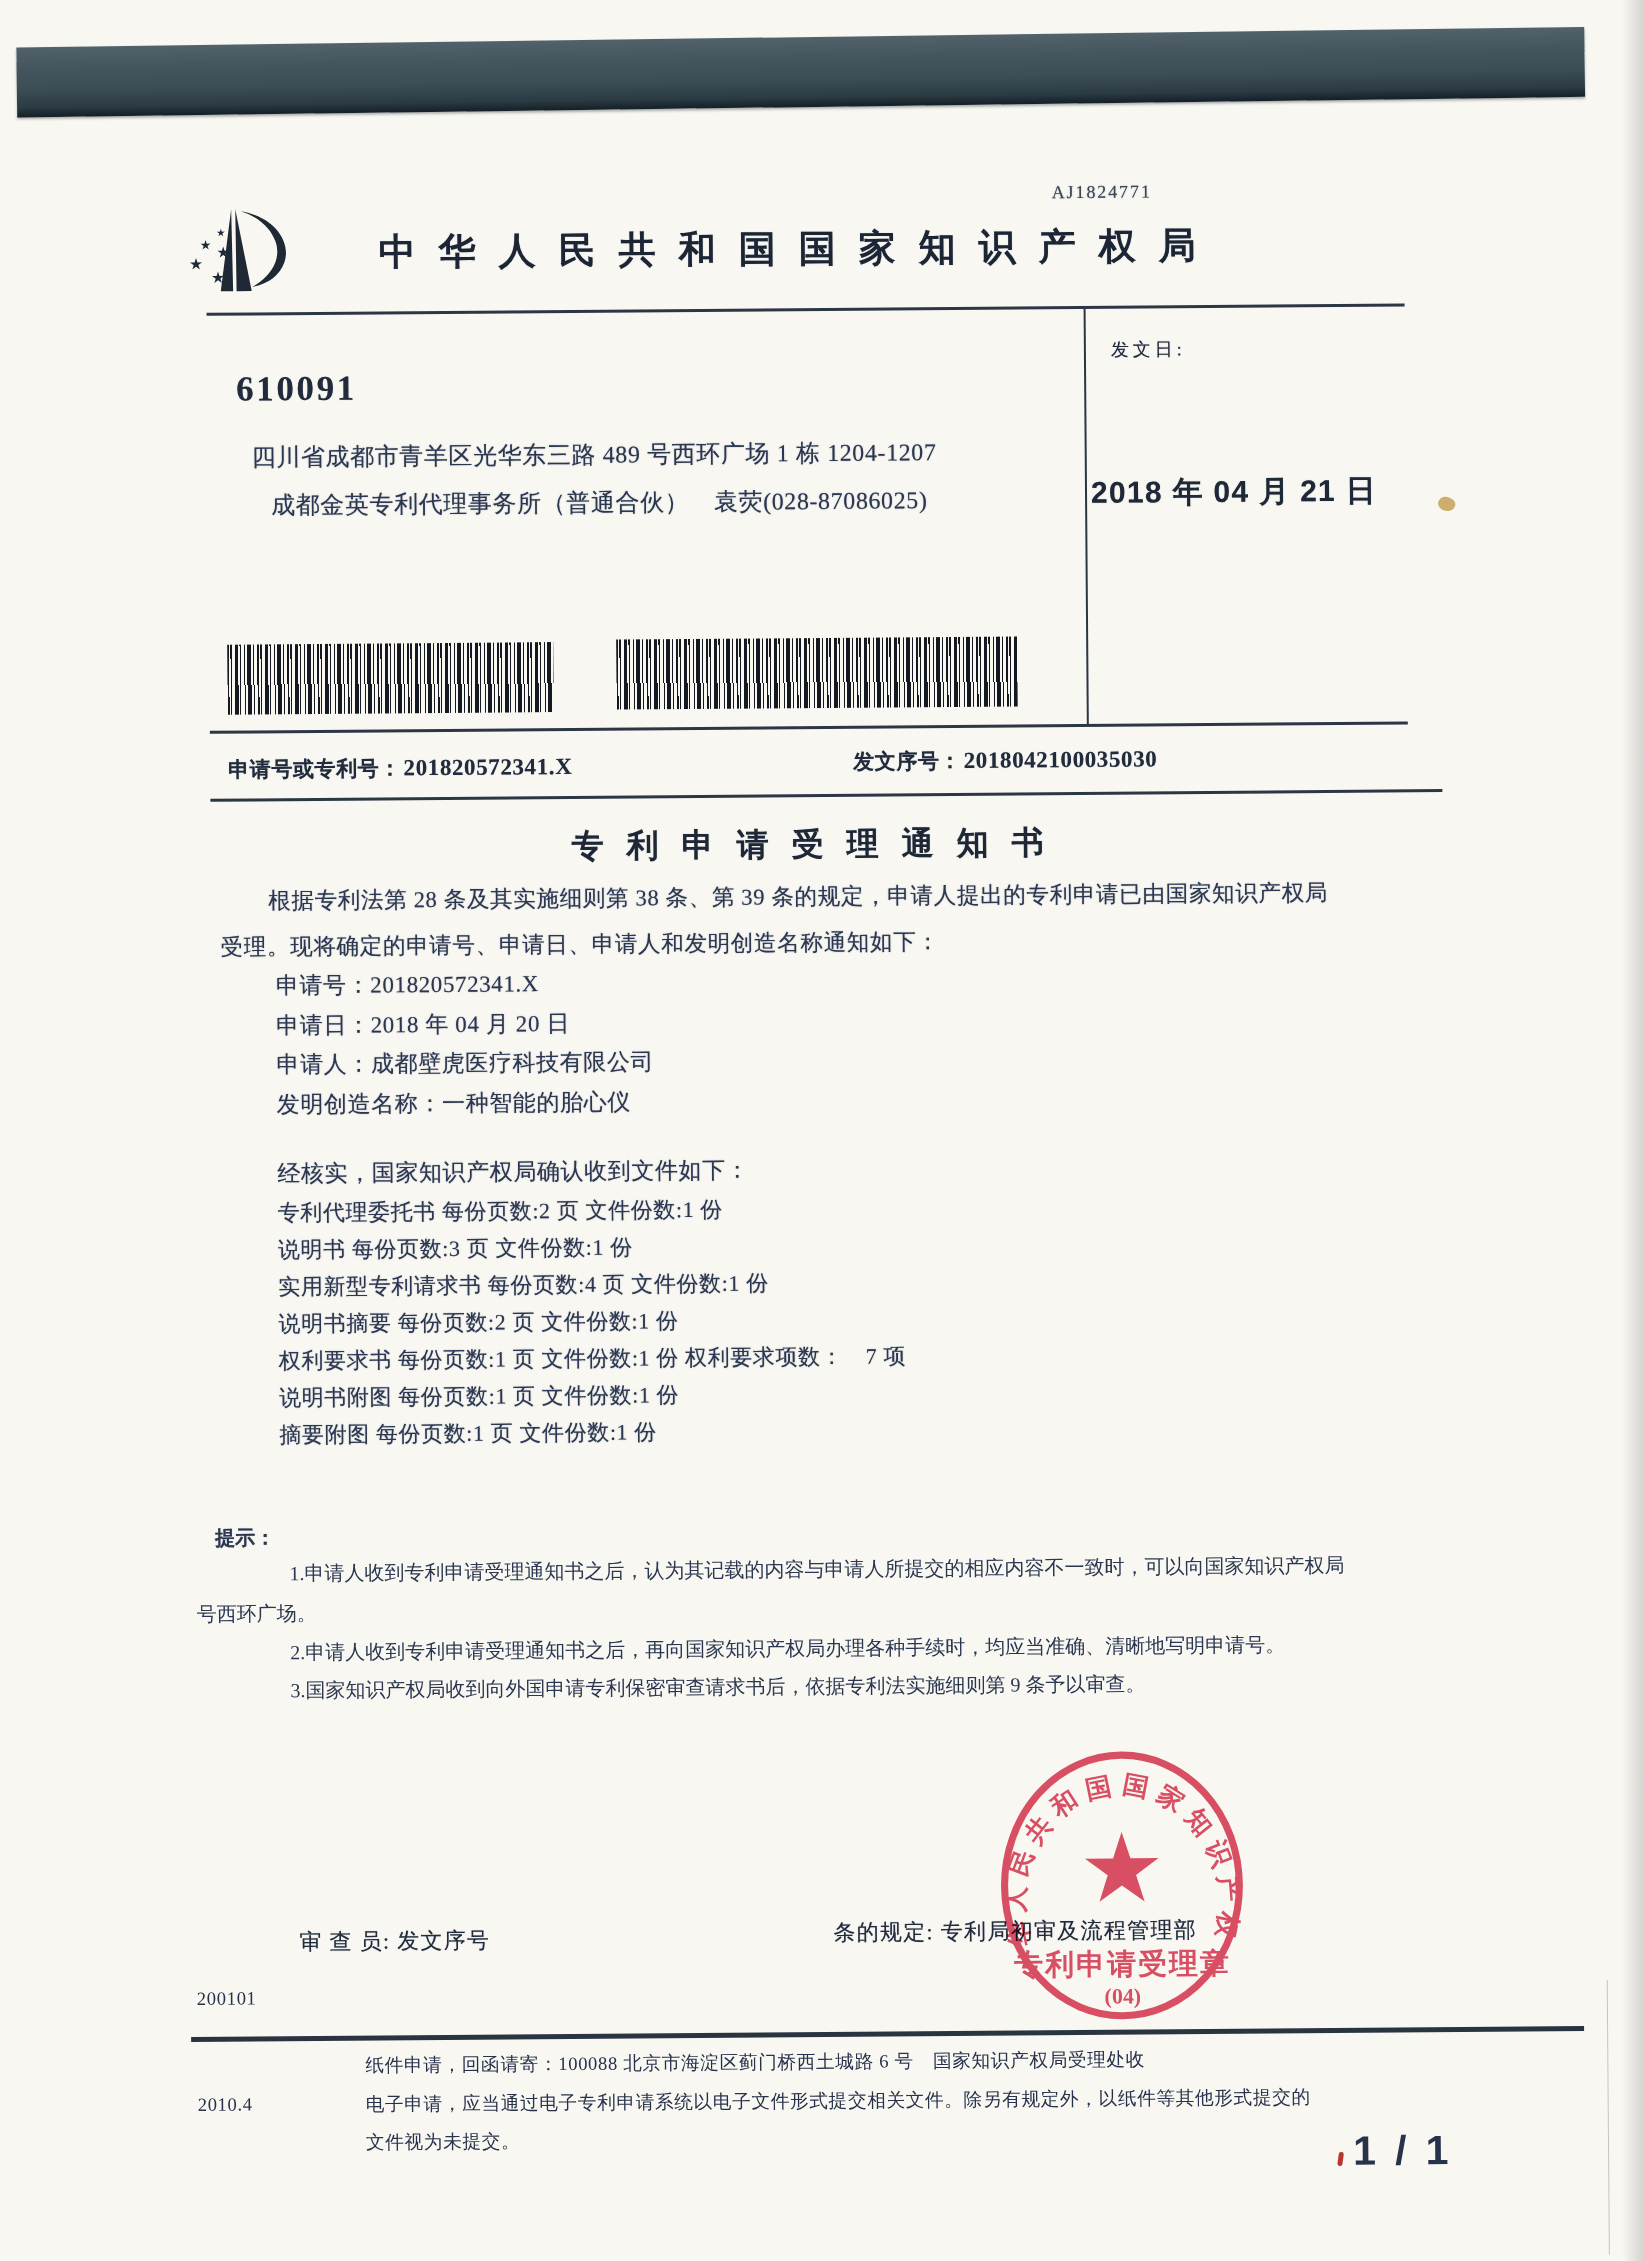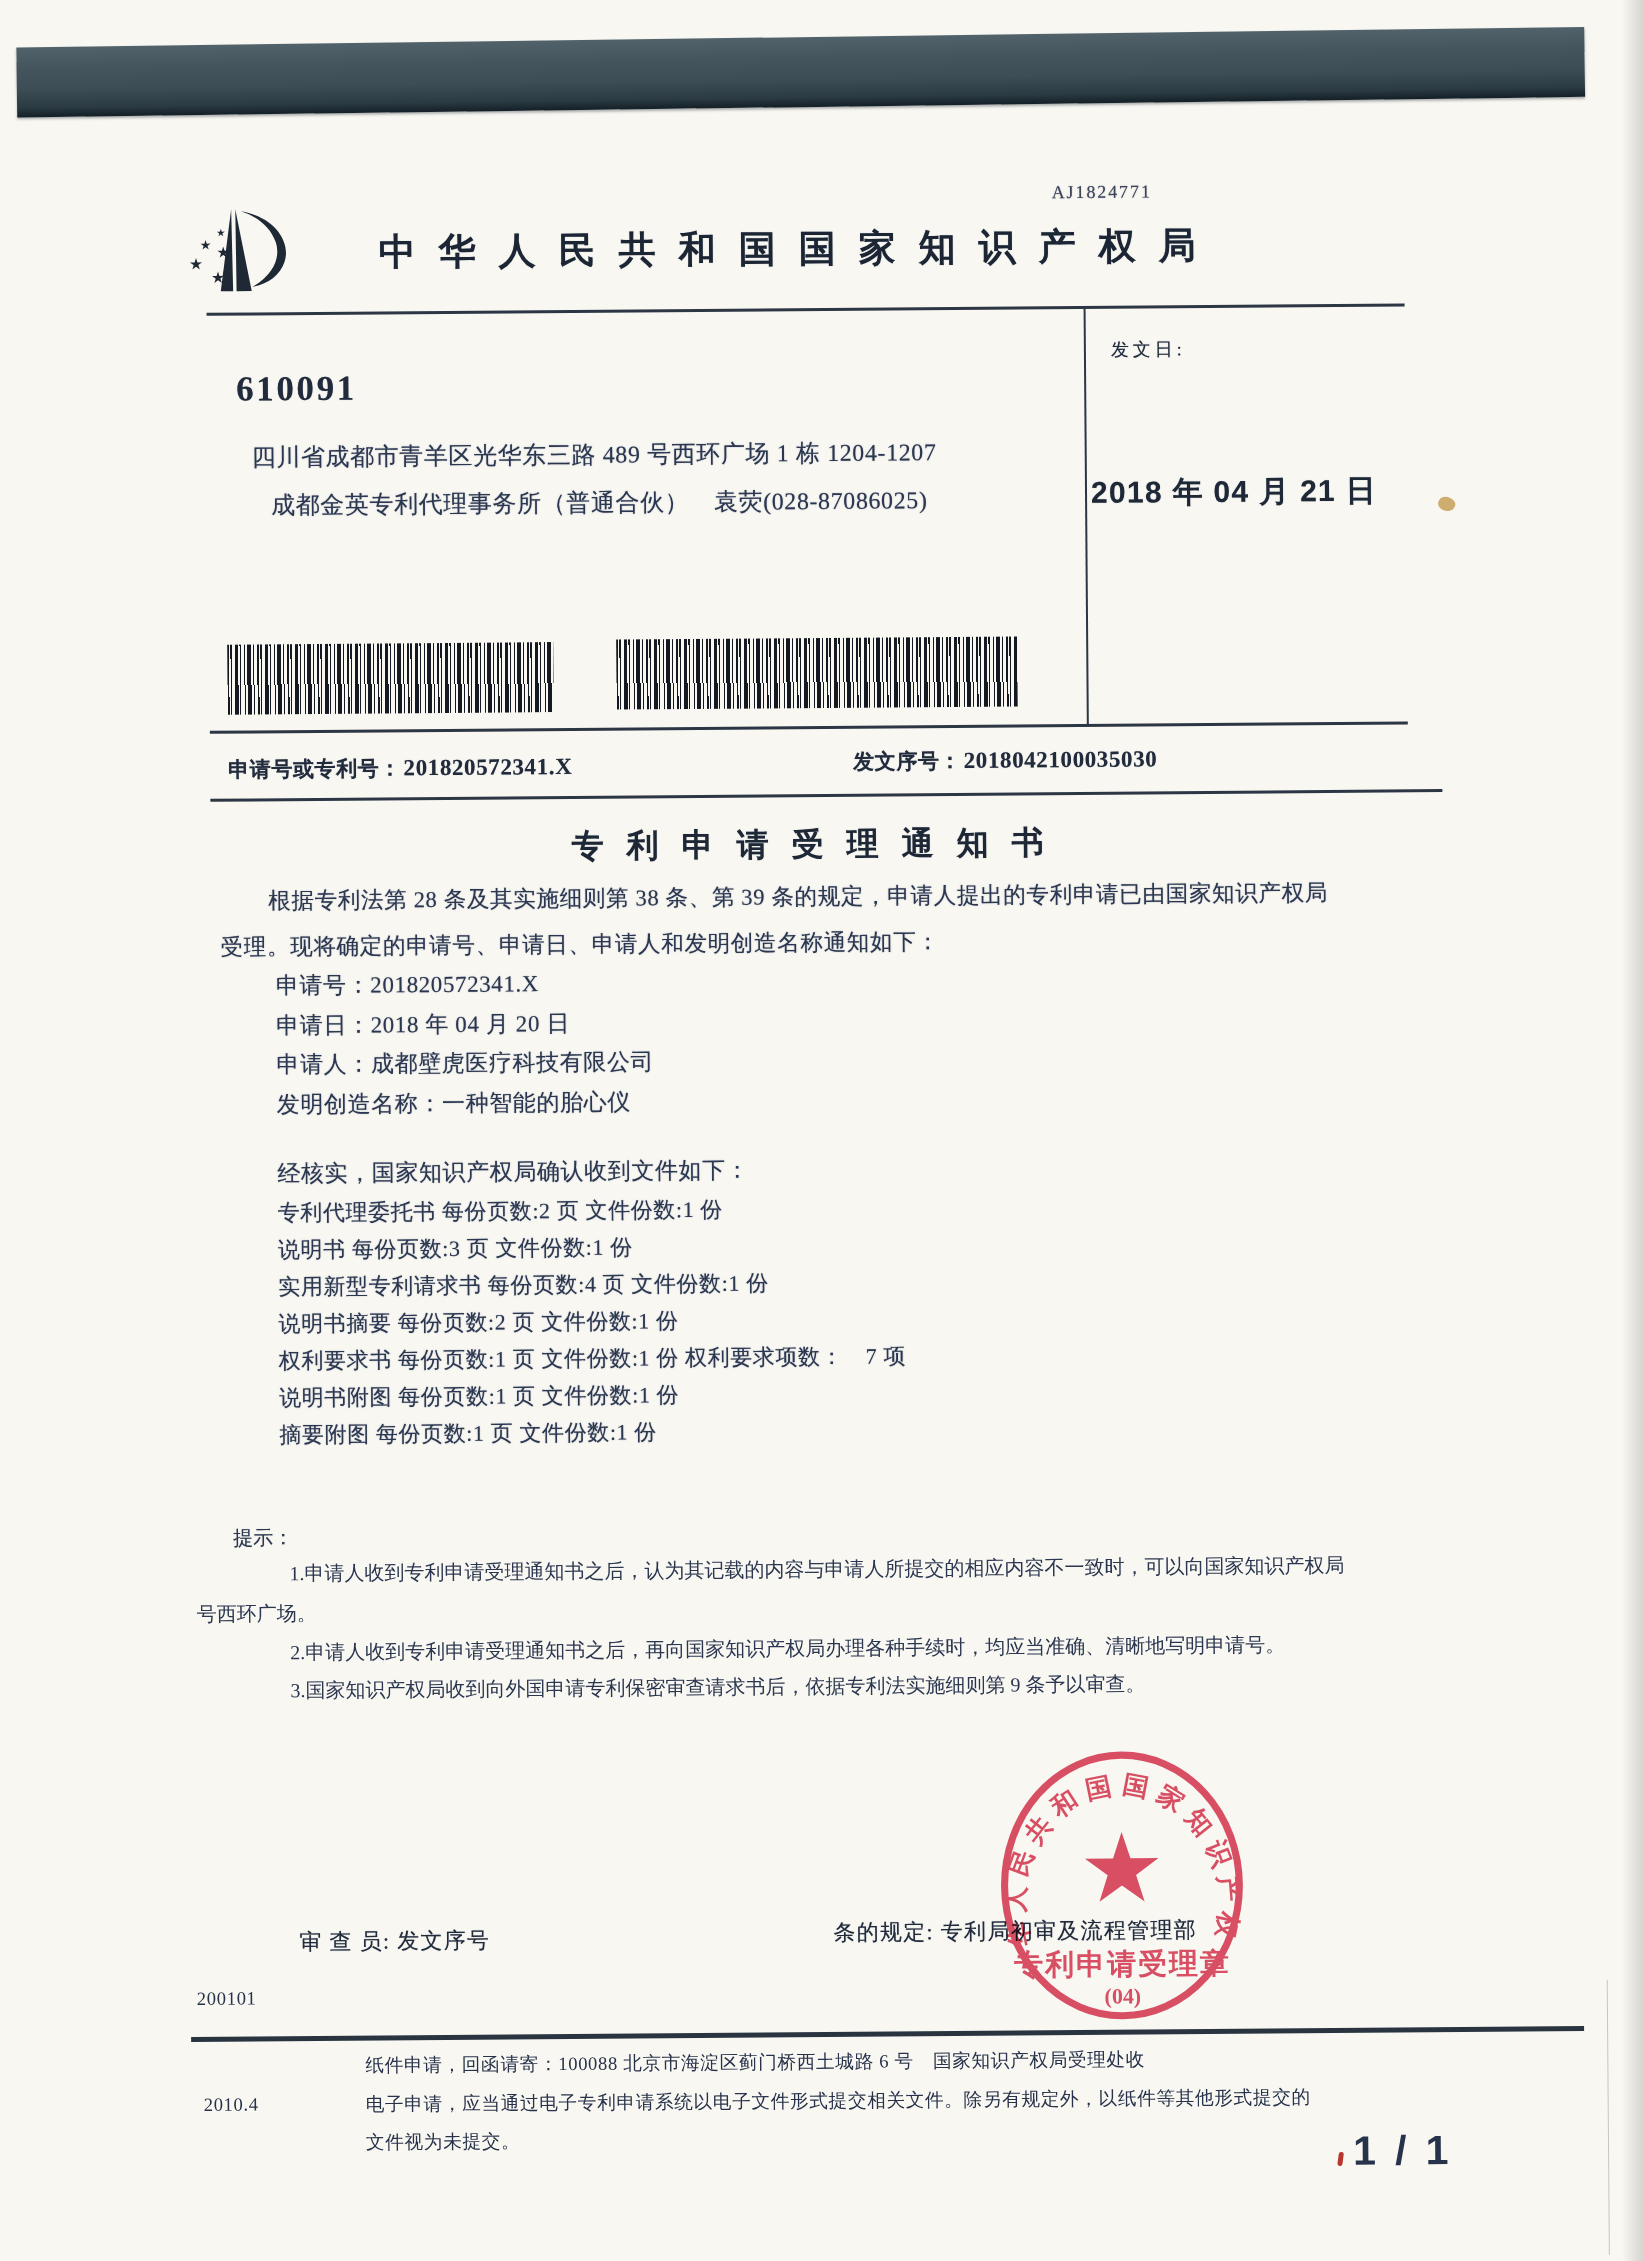--- a/index.html
+++ b/index.html
@@ -146,21 +146,21 @@
         <span>权利要求书</span> <span>每份页数:1 页</span> <span>文件份数:1 份</span> <span>权利要求项数：　7 项</span>
       </div>
       <div class="drow">
         <span>说明书附图</span> <span>每份页数:1 页</span> <span>文件份数:1 份</span>
       </div>
       <div class="drow">
         <span>摘要附图</span> <span>每份页数:1 页</span> <span>文件份数:1 份</span>
       </div>
     </div>
 
-    <div class="abs tips ink" style="left:230px;top:1520px;">提示：</div>
+    <div class="abs tips ink" style="left:212px;top:1520px;font-weight:bold;">提示：</div>
     <div class="abs tips" style="left:286px;top:1556px;">1.申请人收到专利申请受理通知书之后，认为其记载的内容与申请人所提交的相应内容不一致时，可以向国家知识产权局</div>
     <div class="abs tips" style="left:193px;top:1596px;">号西环广场。</div>
     <div class="abs tips" style="left:286px;top:1635px;">2.申请人收到专利申请受理通知书之后，再向国家知识产权局办理各种手续时，均应当准确、清晰地写明申请号。</div>
     <div class="abs tips" style="left:286px;top:1673px;">3.国家知识产权局收到向外国申请专利保密审查请求书后，依据专利法实施细则第 9 条予以审查。</div>
 
     <div class="abs sign ink" style="left:293px;top:1923px;">
       <span>审 查 员:</span>
       <span>发文序号</span>
     </div>
     <div class="abs sign ink" style="left:827px;top:1918px;">
@@ -176,21 +176,21 @@
       <text font-size="40" font-weight="bold" fill="#d6445a" letter-spacing="13" font-family="Liberation Serif, DejaVu Serif, serif">
         <textPath href="#ringpath" startOffset="50%" text-anchor="middle">中华人民共和国国家知识产权局</textPath>
       </text>
       <polygon points="200,132 213.5,173 257,173 222,199 235,240 200,215 165,240 178,199 143,173 186.5,173" fill="#d6445a"></polygon>
       <text x="200" y="352" text-anchor="middle" font-size="45" font-weight="bold" letter-spacing="3" fill="#d6445a" font-family="Liberation Serif, DejaVu Serif, serif">专利申请受理章</text>
       <text x="200" y="398" text-anchor="middle" font-size="34" font-weight="bold" fill="#d6445a" font-family="Liberation Serif, DejaVu Serif, serif">(04)</text>
     </svg>
 
     <div class="abs f-line"></div>
     <div class="abs fnote" style="left:190px;top:1983px;">200101</div>
-    <div class="abs fnote" style="left:190px;top:2089px;margin-left:6px;">2010.4</div>
+    <div class="abs fnote" style="left:190px;top:2089px;">2010.4</div>
     <div class="abs fnote" style="left:358px;top:2049px;">纸件申请，回函请寄：100088 北京市海淀区蓟门桥西土城路 6 号　国家知识产权局受理处收</div>
     <div class="abs fnote" style="left:358px;top:2088px;">电子申请，应当通过电子专利申请系统以电子文件形式提交相关文件。除另有规定外，以纸件等其他形式提交的</div>
     <div class="abs fnote" style="left:358px;top:2126px;">文件视为未提交。</div>
     <div class="abs pageno">1 / 1</div>
 
     <div class="abs stain"></div>
     <div class="abs redmark"></div>
     <div class="abs edge-line"></div>
   </div>
 

